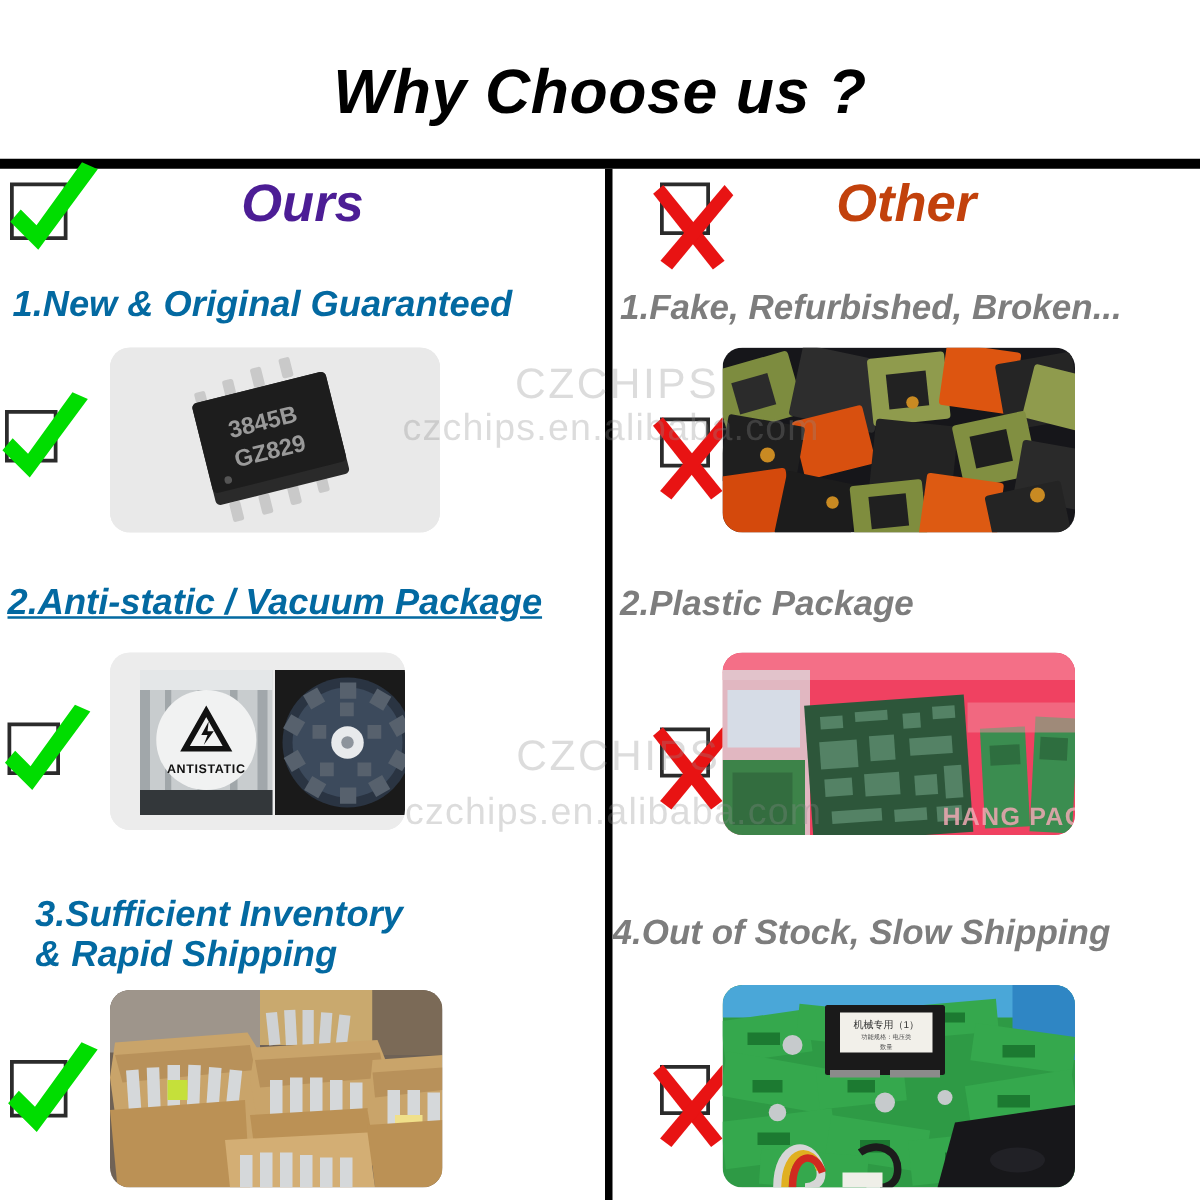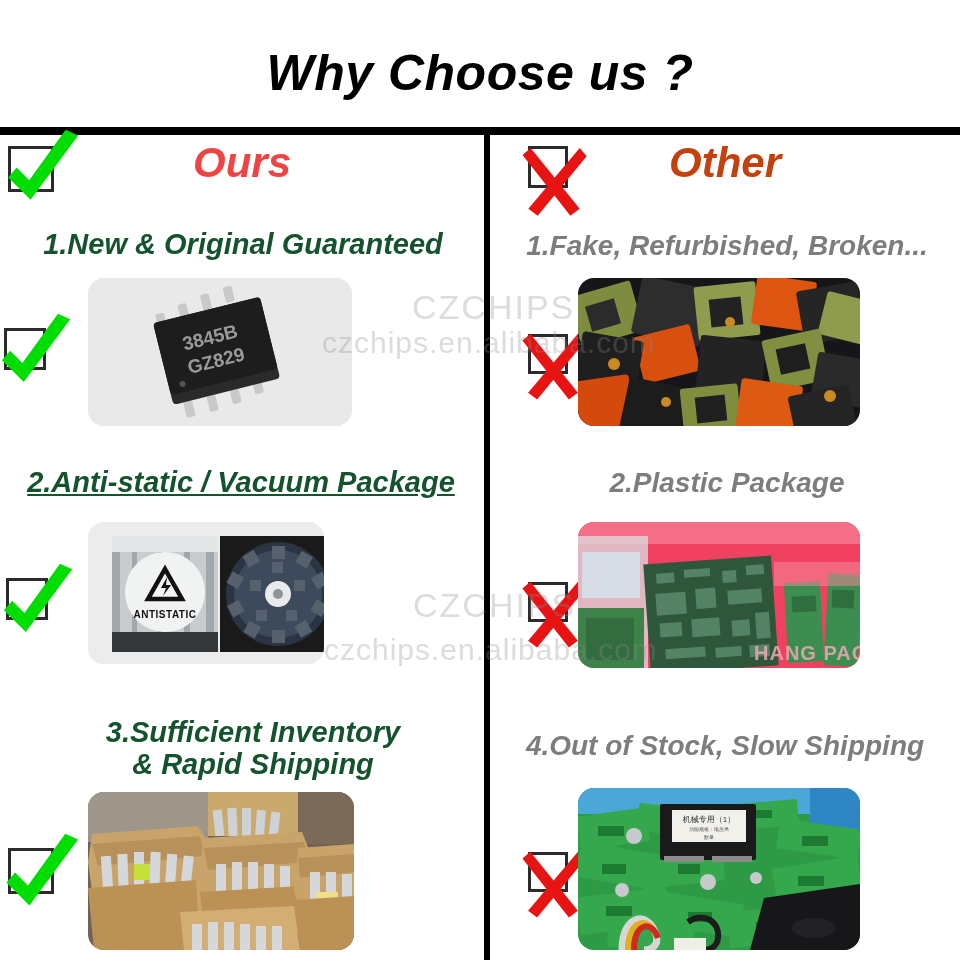--- a/index.html
+++ b/index.html
@@ -64,21 +64,21 @@
   .head-label {
     position: absolute;
     top: 4px;
     width: 100%;
     text-align: center;
     font-size: 42px;
     font-weight: bold;
     font-style: italic;
     font-family: "Liberation Sans", sans-serif;
   }
-  .head-label.ours  { color: #ef4444; }
+  .head-label.ours  { color: #4c1d95; }
   .head-label.other { color: #c2410c; }
 
   
   .markbox {
     position: absolute;
     box-sizing: border-box;
     border: 3px solid #2b2b2b;
     background: transparent;
   }
   .markbox svg { position: absolute; overflow: visible; }
@@ -99,22 +99,22 @@
 
   
   .row-label {
     position: absolute;
     font-weight: bold;
     font-style: italic;
     font-family: "Liberation Sans", sans-serif;
     line-height: 1.12;
     white-space: pre-line;
   }
-  .row-label.left  { color: #14532d; text-align: center; }
-  .row-label.right { color: #7d7d7d; text-align: center; }
+  .row-label.left  { color: #0369a1; text-align: left; }
+  .row-label.right { color: #7d7d7d; text-align: left; }
 
   .lbl-l1 { left: 10px;  top: 198px; width: 466px; font-size: 29px; }
   .lbl-l2 { left: 6px;   top: 436px; width: 470px; font-size: 29px; text-decoration: underline; }
   .lbl-l3 { left: 28px;  top: 686px; width: 450px; font-size: 29px; }
 
   .lbl-r1 { left: 496px; top: 200px; width: 462px; font-size: 28px; }
   .lbl-r2 { left: 496px; top: 437px; width: 462px; font-size: 28px; }
   .lbl-r3 { left: 490px; top: 700px; width: 470px; font-size: 28px; }
 
   

